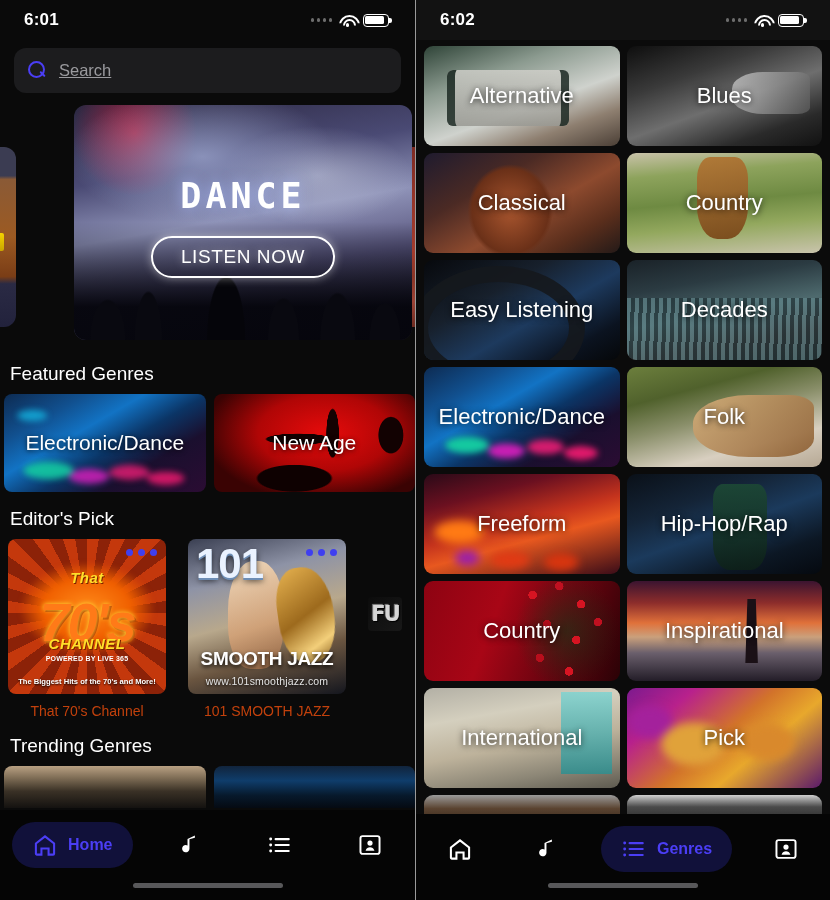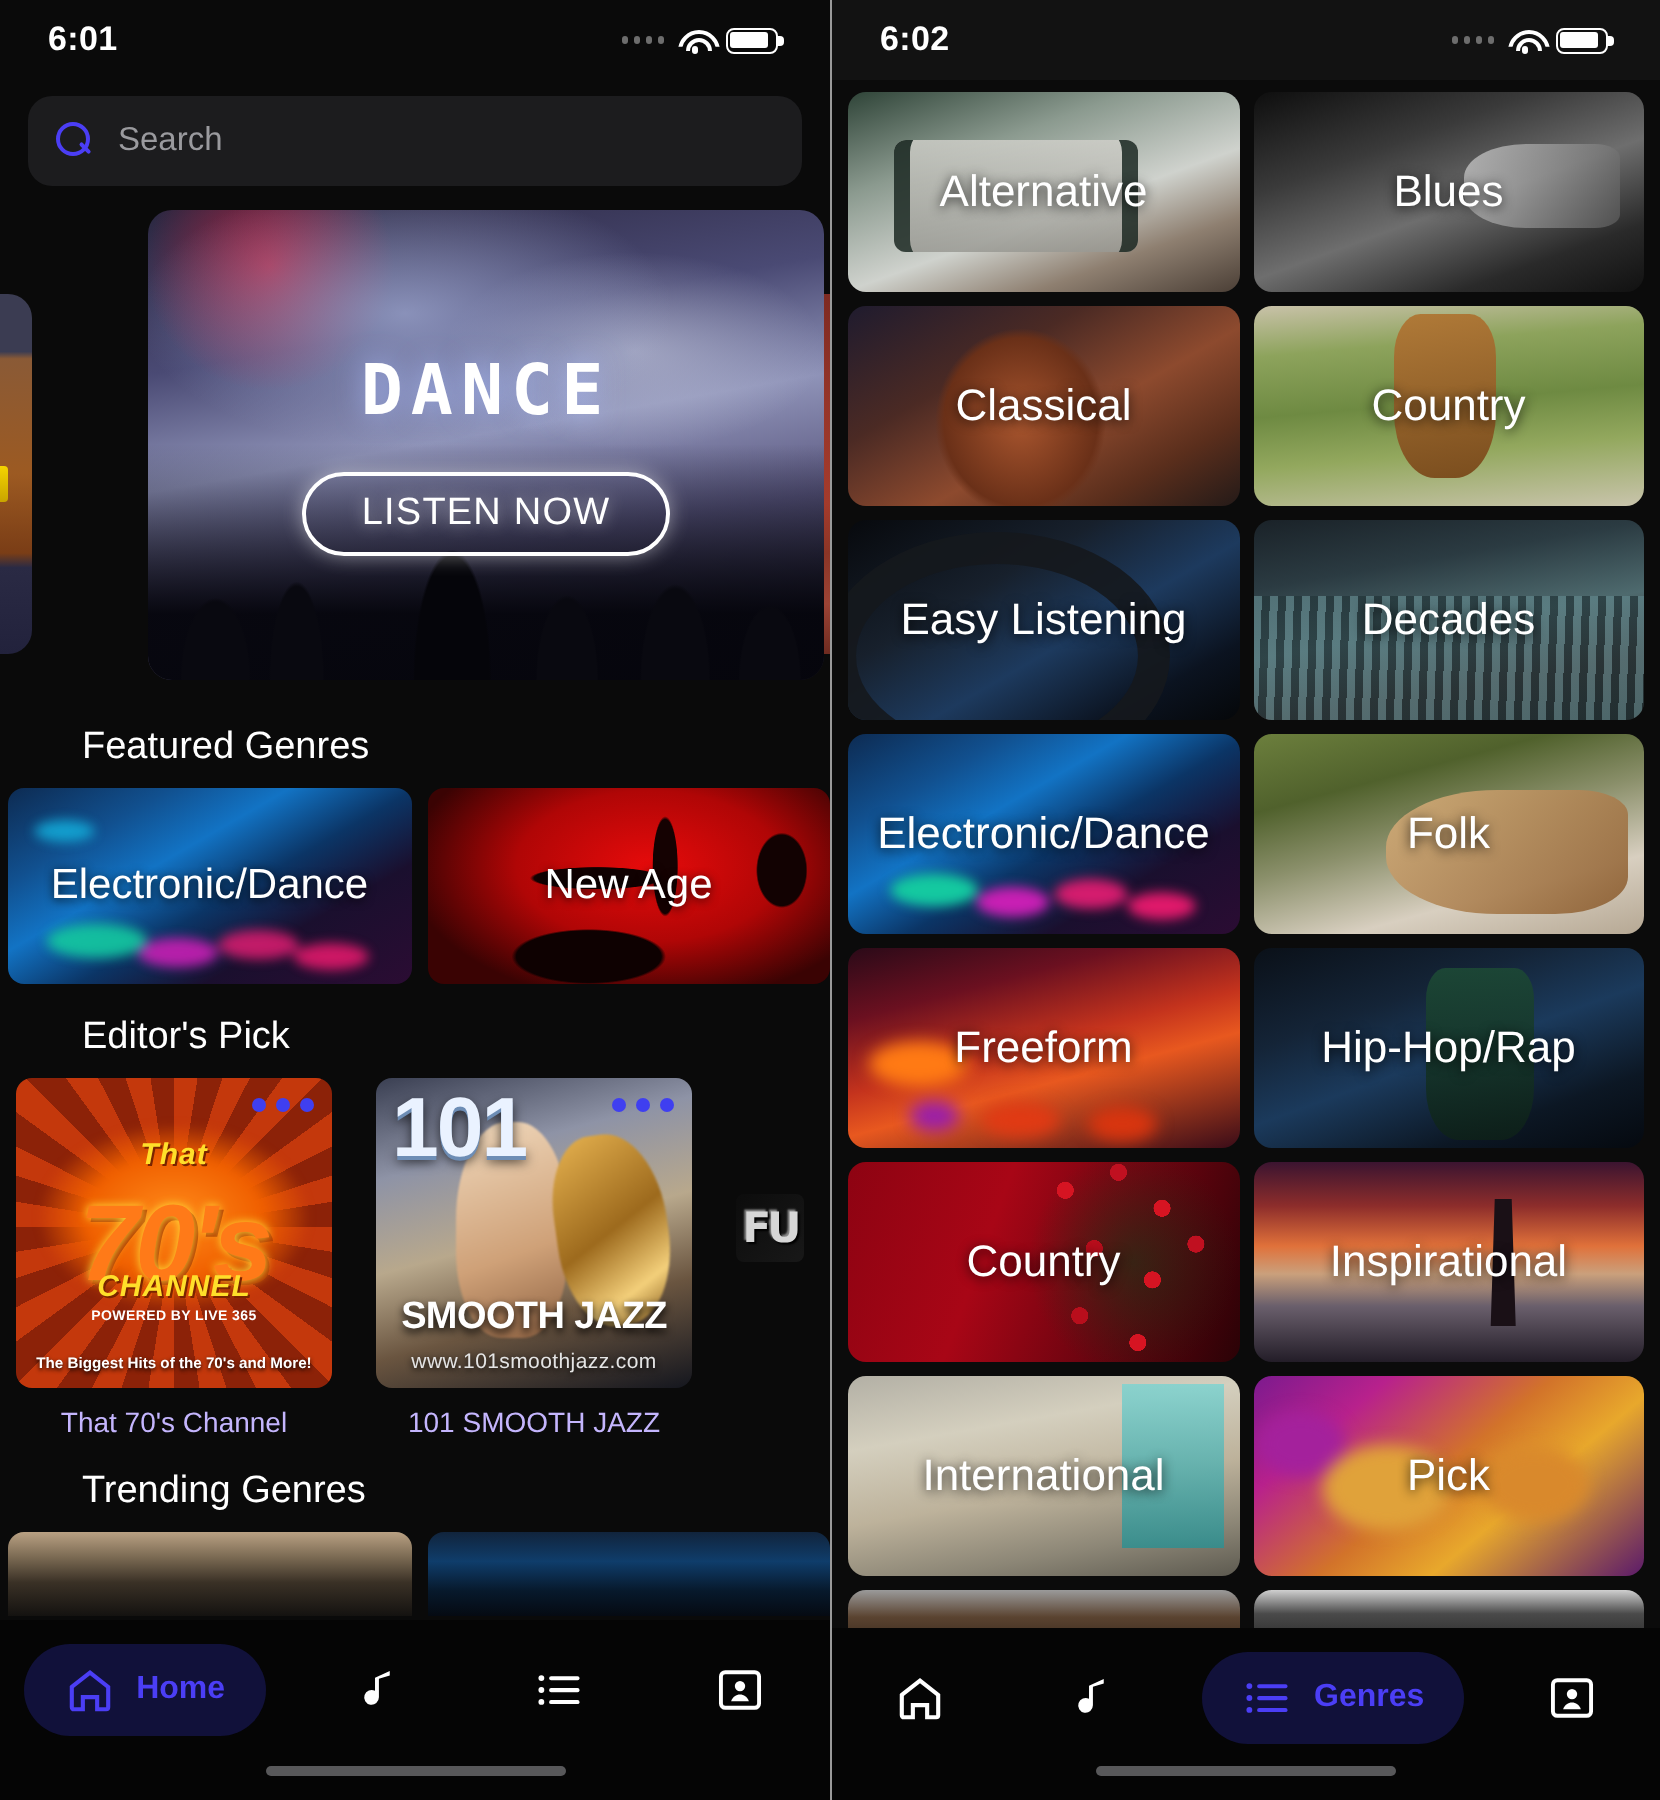--- a/index.html
+++ b/index.html
@@ -61,21 +61,21 @@
   }
   .search-icon { width:19px; height:19px; position:relative; flex:none; }
   .search-icon::before {
     content:""; position:absolute; left:0; top:0; width:13px; height:13px;
     border:2.1px solid #4b3ef5; border-radius:50%;
   }
   .search-icon::after {
     content:""; position:absolute; left:11px; top:12px; width:7px; height:2.1px;
     background:#4b3ef5; transform: rotate(45deg); border-radius:2px;
   }
-  .search-ph { color: #9a9a9e; font-size: 16.5px; }
+  .search-ph { color: #9a9a9e; font-size: 16.5px; text-decoration: underline; }
 
   
   .hero-row { position: relative; height: 242px; margin-top: 12px; }
   .hero-card {
     position: absolute; top: 0; border-radius: 12px; overflow: hidden;
   }
   .hero-main {
     left: 38px; width: 338px; height: 235px;
     background:
       radial-gradient(ellipse 55% 40% at 38% 22%, rgba(160,170,210,.75), transparent 72%),
@@ -123,21 +123,20 @@
   }
   .hero-peek-r {
     right: -22px; top: 42px; width: 38px; height: 180px;
     background: linear-gradient(180deg,#7e2a22 0%, #963529 30%, #a43b2c 58%, #8b3526 72%, #9c4335 86%, #6e2b20 100%);
   }
 
   
   .section-title {
     color: #fff; font-size: 19px; font-weight: 400;
     padding: 16px 10px 9px;
-    margin-left: 31px;
   }
   .featured-row { display: flex; gap: 8px; padding: 0 0 0 4px; }
   .genre-wide {
     position: relative; width: 203px; height: 98px;
     border-radius: 8px; overflow: hidden;
     display: flex; align-items: center; justify-content: center;
   }
   .genre-wide span {
     position: relative; z-index: 2; color: #fff; font-size: 21px;
     text-shadow: 0 1px 5px rgba(0,0,0,.85);
@@ -174,21 +173,21 @@
 
   
   .picks-row { display: flex; align-items: flex-start; gap: 22px; padding-left: 8px; }
   .pick { width: 158px; }
   .pick-art {
     position: relative; width: 158px; height: 155px;
     border-radius: 8px; overflow: hidden;
   }
   .pick-dots { position: absolute; right: 9px; top: 10px; display: flex; gap: 5px; z-index: 5; }
   .pick-dots i { width: 7px; height: 7px; border-radius: 50%; background: #3f3ff0; display:block; }
-  .pick-label { color: #c4b5fd; font-size: 14px; text-align: center; margin-top: 9px; }
+  .pick-label { color: #c2410c; font-size: 14px; text-align: center; margin-top: 9px; }
 
   .art-70s { background: repeating-conic-gradient(from 0deg at 50% 48%, #c4380c 0deg 9deg, #8c2208 9deg 18deg); }
   .art-70s .g {
     position:absolute; left:10px; top:22px; right:10px; bottom:38px;
     background: radial-gradient(ellipse at 50% 50%, #ff8a1a 0%, #f06000 45%, transparent 70%);
     border-radius:50%; filter: blur(2px);
   }
   .art-70s .n {
     position:absolute; left:0; right:0; top:56px; text-align:center;
     color:#ff7a18; font-size:54px; font-weight:900; font-style:italic;

